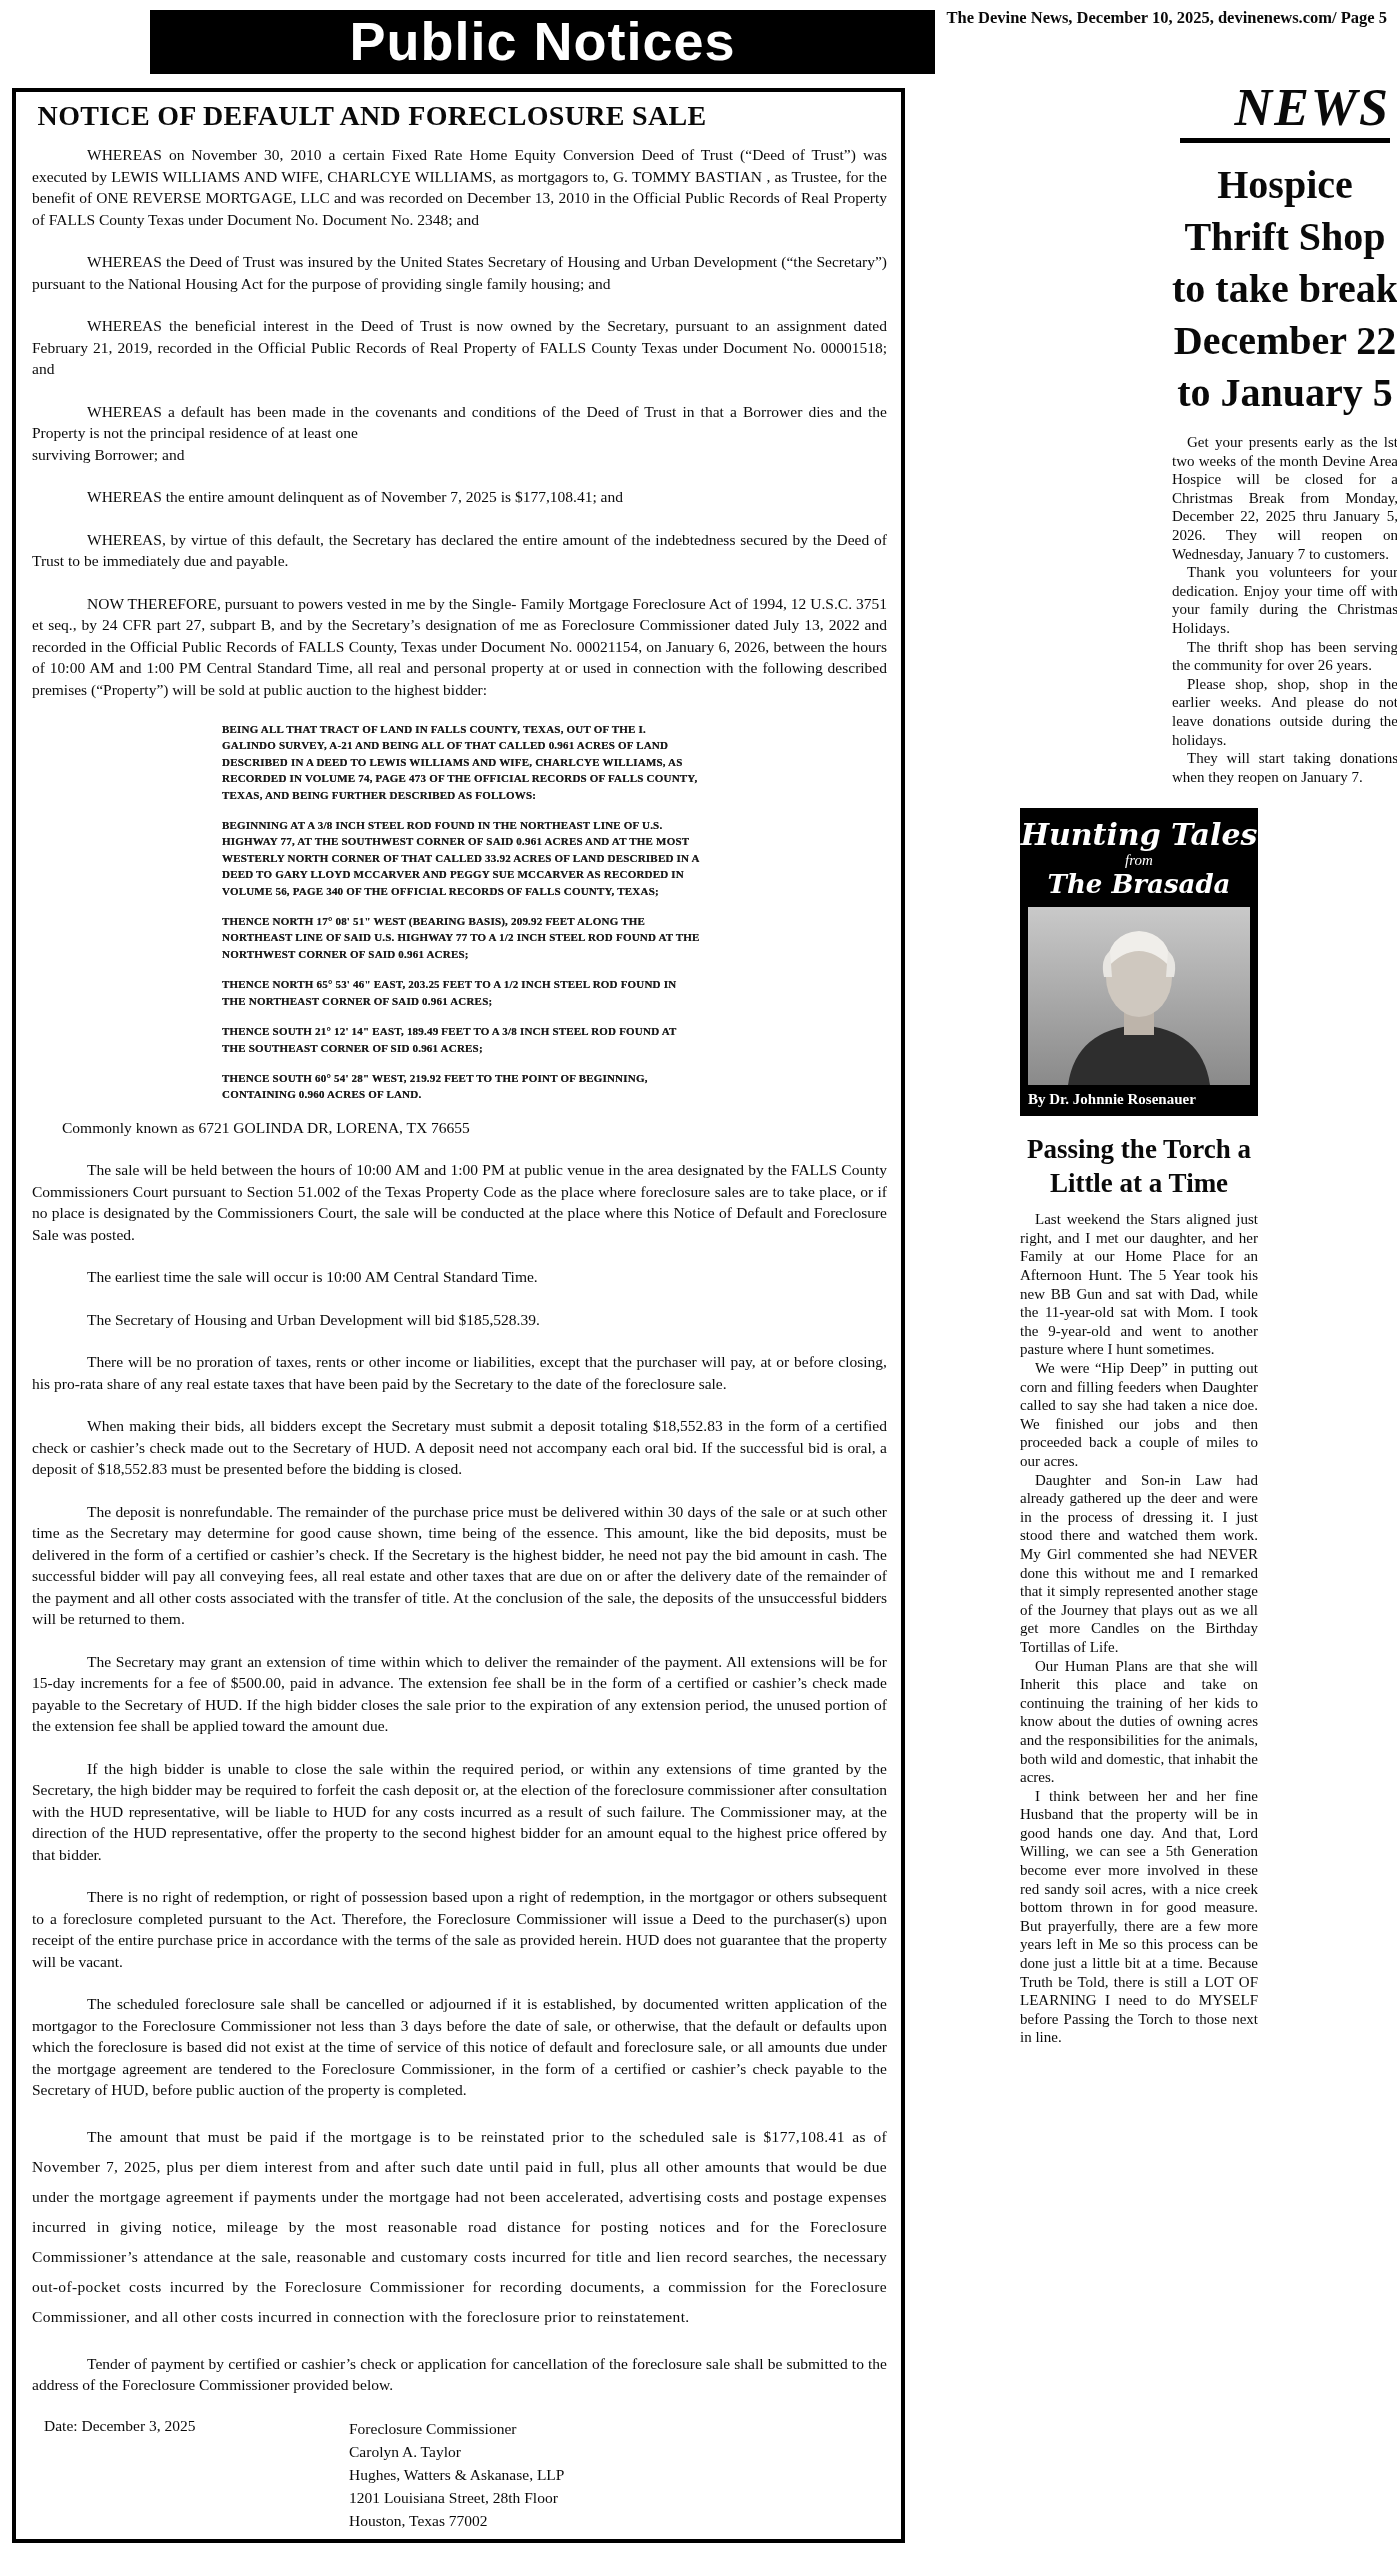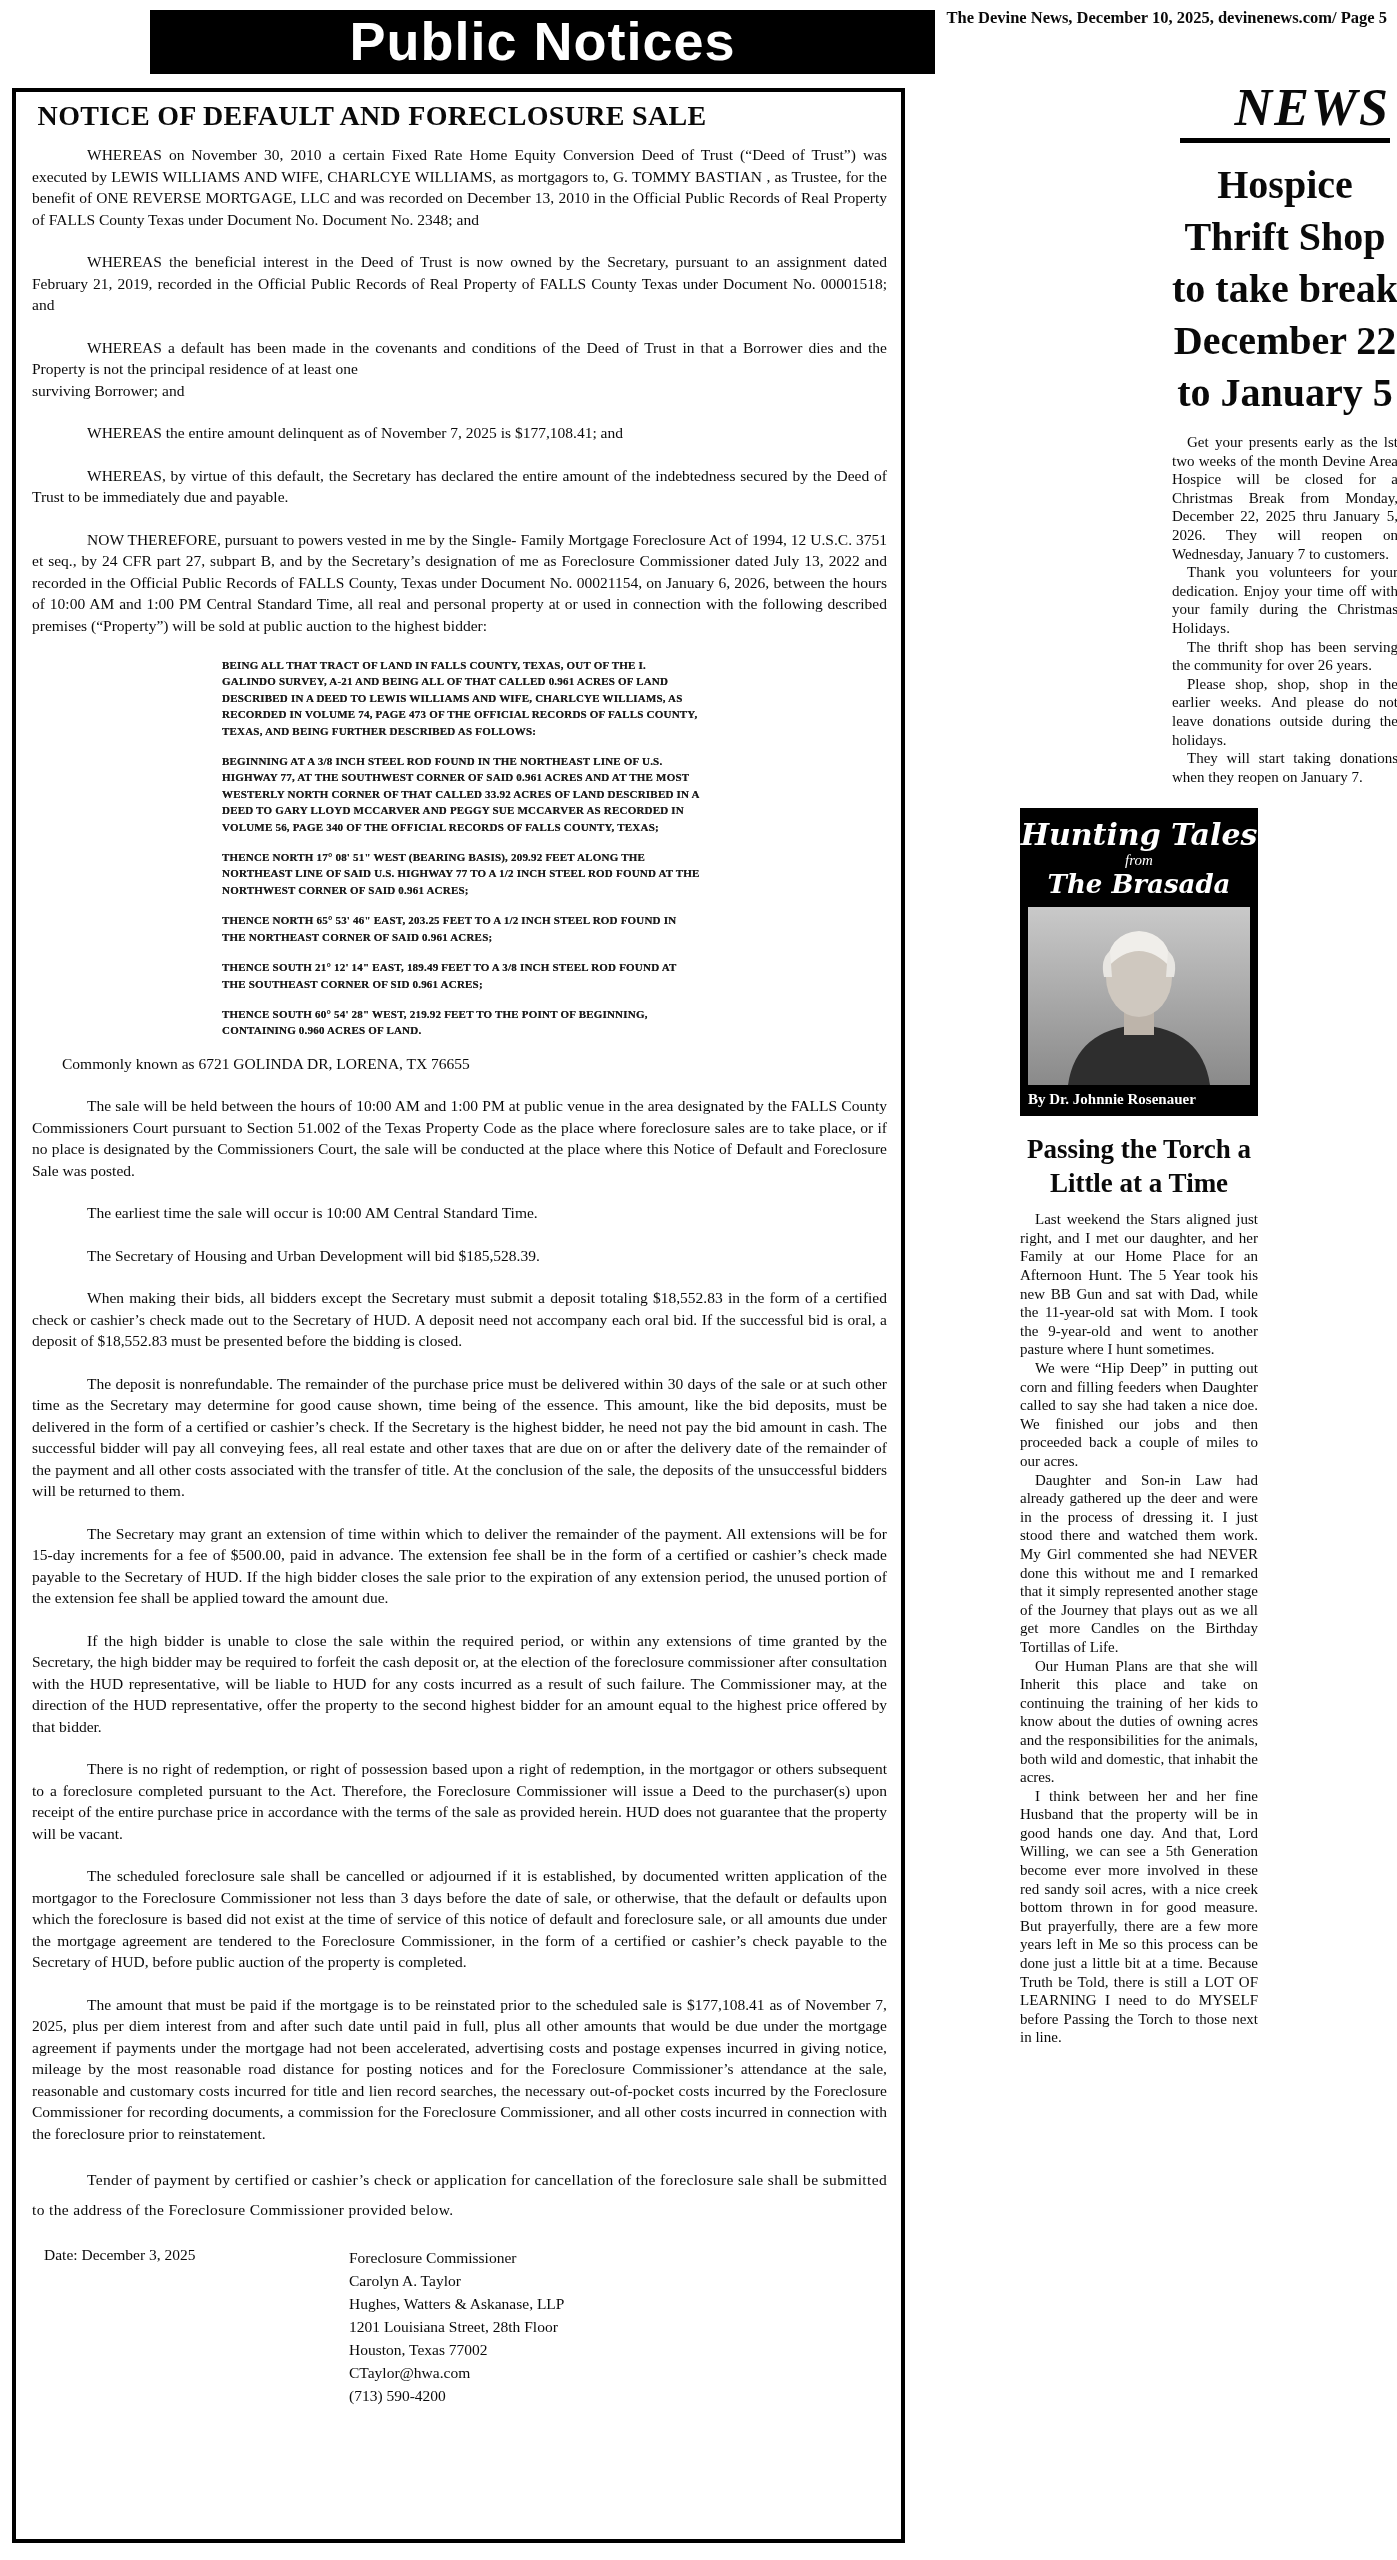--- a/index.html
+++ b/index.html
@@ -52,20 +52,21 @@
 <div class="page">
 
   <div class="banner">Public Notices</div>
   <div class="edition">The Devine News, December 10, 2025, devinenews.com/ Page 5</div>
 
   <div class="notice-box">
     <div class="notice-title">NOTICE OF DEFAULT AND FORECLOSURE SALE</div>
 
     <div>
         <p>WHEREAS on November 30, 2010 a certain Fixed Rate Home Equity Conversion Deed of Trust (“Deed of Trust”) was executed by LEWIS WILLIAMS AND WIFE, CHARLCYE WILLIAMS, as mortgagors to, G. TOMMY BASTIAN , as Trustee, for the benefit of ONE REVERSE MORTGAGE, LLC  and was recorded on December 13, 2010 in the Official Public Records of Real Property of FALLS County Texas under Document No. Document No. 2348; and</p>
+        <p>WHEREAS the Deed of Trust was insured  by the United States Secretary of Housing and Urban Development (“the Secretary”) pursuant to the National Housing Act for the purpose of providing single family housing; and</p>
         <p>WHEREAS the beneficial interest in the Deed of Trust  is now owned by the Secretary, pursuant to an assignment dated February 21, 2019, recorded in the Official Public Records of Real Property of FALLS County Texas under Document No. 00001518; and</p>
         <p>WHEREAS a default has been made in the covenants and conditions of the Deed of Trust in that a Borrower dies and the Property is not the principal residence of at least one
 surviving Borrower; and</p>
         <p>WHEREAS the entire amount delinquent as of November 7, 2025 is $177,108.41; and</p>
         <p>WHEREAS, by virtue of this default, the Secretary has declared the entire amount of the indebtedness secured by the Deed of Trust to be immediately due and payable.</p>
         <p>NOW THEREFORE, pursuant to powers vested in me by the Single- Family Mortgage Foreclosure Act of 1994, 12 U.S.C. 3751 et seq., by 24 CFR part 27, subpart B, and by the Secretary’s designation of me as Foreclosure Commissioner dated July 13, 2022 and recorded in the Official Public Records of  FALLS County, Texas under Document No. 00021154, on January 6, 2026, between the hours of 10:00 AM and 1:00 PM Central Standard Time, all real  and  personal  property  at  or  used  in connection with the following described premises (“Property”) will be sold at public auction to the highest bidder:</p>
       </div>
 
     <div class="legal">
         <p>BEING ALL THAT TRACT OF LAND IN FALLS COUNTY, TEXAS, OUT OF THE I. GALINDO SURVEY, A-21 AND BEING ALL OF THAT CALLED 0.961 ACRES OF LAND DESCRIBED IN A DEED TO LEWIS WILLIAMS AND WIFE, CHARLCYE WILLIAMS, AS RECORDED IN VOLUME 74, PAGE 473 OF THE OFFICIAL RECORDS OF FALLS COUNTY, TEXAS, AND BEING FURTHER DESCRIBED AS FOLLOWS:</p>
@@ -75,20 +76,21 @@
         <p>THENCE SOUTH 21° 12' 14" EAST, 189.49 FEET TO A 3/8 INCH STEEL ROD FOUND AT THE SOUTHEAST CORNER OF SID 0.961 ACRES;</p>
         <p>THENCE SOUTH 60° 54' 28" WEST, 219.92 FEET TO THE POINT OF BEGINNING, CONTAINING 0.960 ACRES OF LAND.</p>
       </div>
 
     <p class="commonly">Commonly known as 6721 GOLINDA DR, LORENA, TX 76655</p>
 
     <div id="sale-list">
         <p>The sale will be held between the hours of 10:00 AM and 1:00 PM at public venue in the area designated by the FALLS County Commissioners Court pursuant to Section 51.002 of the Texas Property Code as the place where foreclosure sales are to take place, or if no place is designated by the Commissioners Court, the sale will be conducted at the place where this Notice of Default and Foreclosure Sale was posted.</p>
         <p>The earliest time the sale will occur is 10:00 AM Central Standard Time.</p>
         <p>The Secretary of Housing and Urban Development will bid $185,528.39.</p>
+        <p>There will be no proration of taxes, rents or other income or liabilities, except that the purchaser will pay, at or before closing, his pro-rata share of any real estate taxes that have been  paid by the Secretary to the date of the foreclosure sale.</p>
         <p>When making their bids, all bidders except the Secretary must submit a deposit totaling $18,552.83 in the form of a certified check or cashier’s check made out to the Secretary of HUD. A deposit need not accompany each oral bid. If the successful bid is oral, a deposit of $18,552.83 must be presented before the bidding is closed.</p>
         <p>The deposit is nonrefundable. The remainder of the purchase price must be delivered within 30  days of the sale or at such other time as the Secretary may determine for good cause shown, time  being of the essence. This amount, like the bid deposits, must be delivered in the form of a certified or cashier’s check. If the Secretary is the highest bidder, he need not pay the bid amount in cash.  The successful bidder will pay all conveying fees, all real estate and other taxes that are due on or after the delivery date of the remainder of the payment and all other costs associated with the  transfer of title. At the conclusion of the sale, the deposits of the unsuccessful bidders will be returned to them.</p>
         <p>The Secretary may grant an extension of time within which to deliver the remainder of the  payment. All extensions will be for 15-day increments for a fee of $500.00, paid in advance. The  extension fee shall be in the form of a certified or cashier’s check made payable to the Secretary  of HUD. If the high bidder closes the sale prior to the expiration of any extension period, the  unused portion of the extension fee shall be applied toward the amount due.</p>
         <p>If the high bidder is unable to close the sale within the required period, or within any  extensions of time granted by the Secretary, the high bidder may be required to forfeit the cash  deposit or, at the election of the foreclosure commissioner after consultation with the HUD representative, will be liable to HUD for any costs incurred as a result of such failure. The Commissioner may, at the direction of the HUD representative, offer the property to the second  highest bidder for an amount equal to the highest price offered by that bidder.</p>
         <p>There is no right of redemption, or right of possession based upon a right of redemption,  in the mortgagor or others subsequent to a foreclosure completed pursuant to the Act. Therefore, the Foreclosure Commissioner will issue a Deed to the purchaser(s) upon receipt of the entire purchase price in accordance with the terms of the sale as provided herein. HUD does not guarantee  that the property will be vacant.</p>
         <p>The scheduled foreclosure sale shall be cancelled or adjourned if it is established, by  documented written application of the mortgagor to the Foreclosure Commissioner not less than 3  days before the date of sale, or otherwise, that the default or defaults upon which the foreclosure  is based did not exist at the time of service of this notice of default and foreclosure sale, or all  amounts due under the mortgage agreement are tendered to the Foreclosure Commissioner, in the  form of a certified or cashier’s check payable to the Secretary of HUD, before public auction of  the property is completed.</p>
         <p>The amount that must be paid if the mortgage is to be reinstated prior to the scheduled sale is $177,108.41 as of November 7, 2025, plus per diem interest from and after such date until paid in full, plus all other amounts that would be due under the mortgage agreement if payments under the mortgage had not been accelerated, advertising costs and postage expenses incurred in giving notice, mileage by the most reasonable road distance for posting notices and for the Foreclosure Commissioner’s attendance at the sale, reasonable and customary costs incurred for title and lien record searches, the necessary out-of-pocket costs  incurred by the Foreclosure Commissioner for recording documents, a commission for the  Foreclosure Commissioner, and all other costs incurred in connection with the foreclosure prior to reinstatement.</p>
         <p>Tender of payment by certified or cashier’s check or application for cancellation of the  foreclosure sale shall be submitted to the address of the Foreclosure Commissioner provided below.</p>
       </div>
 

